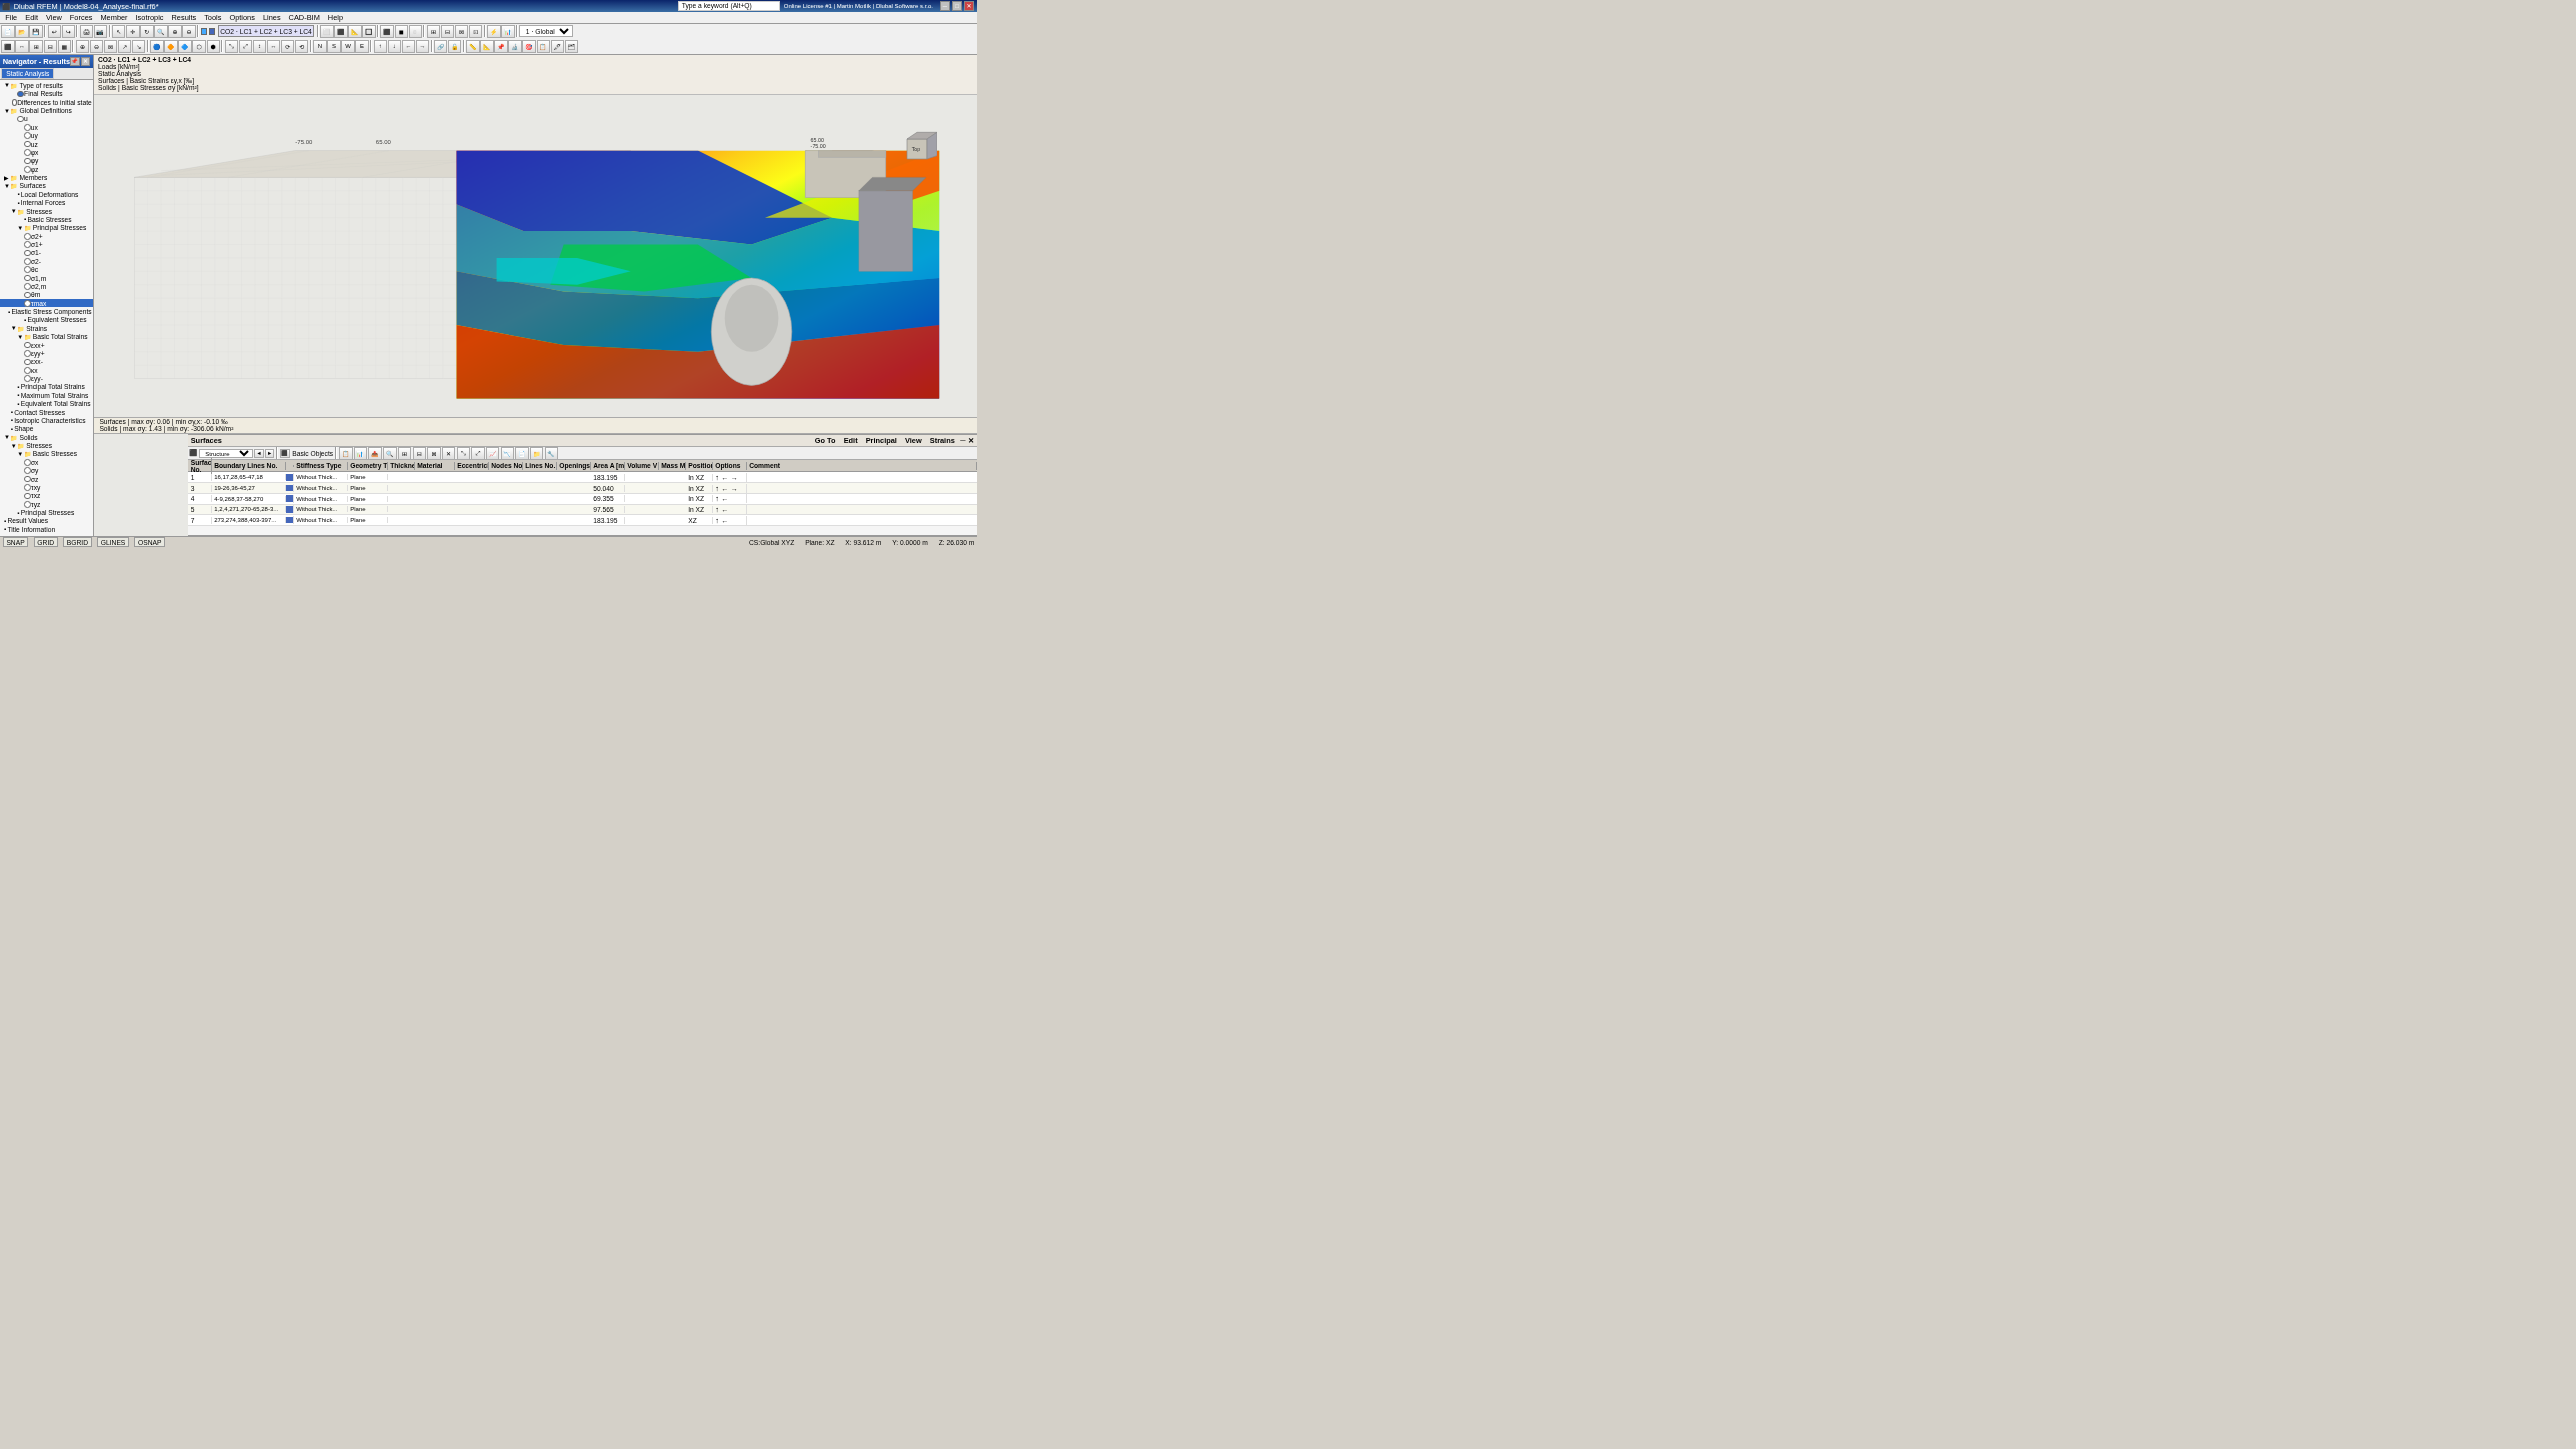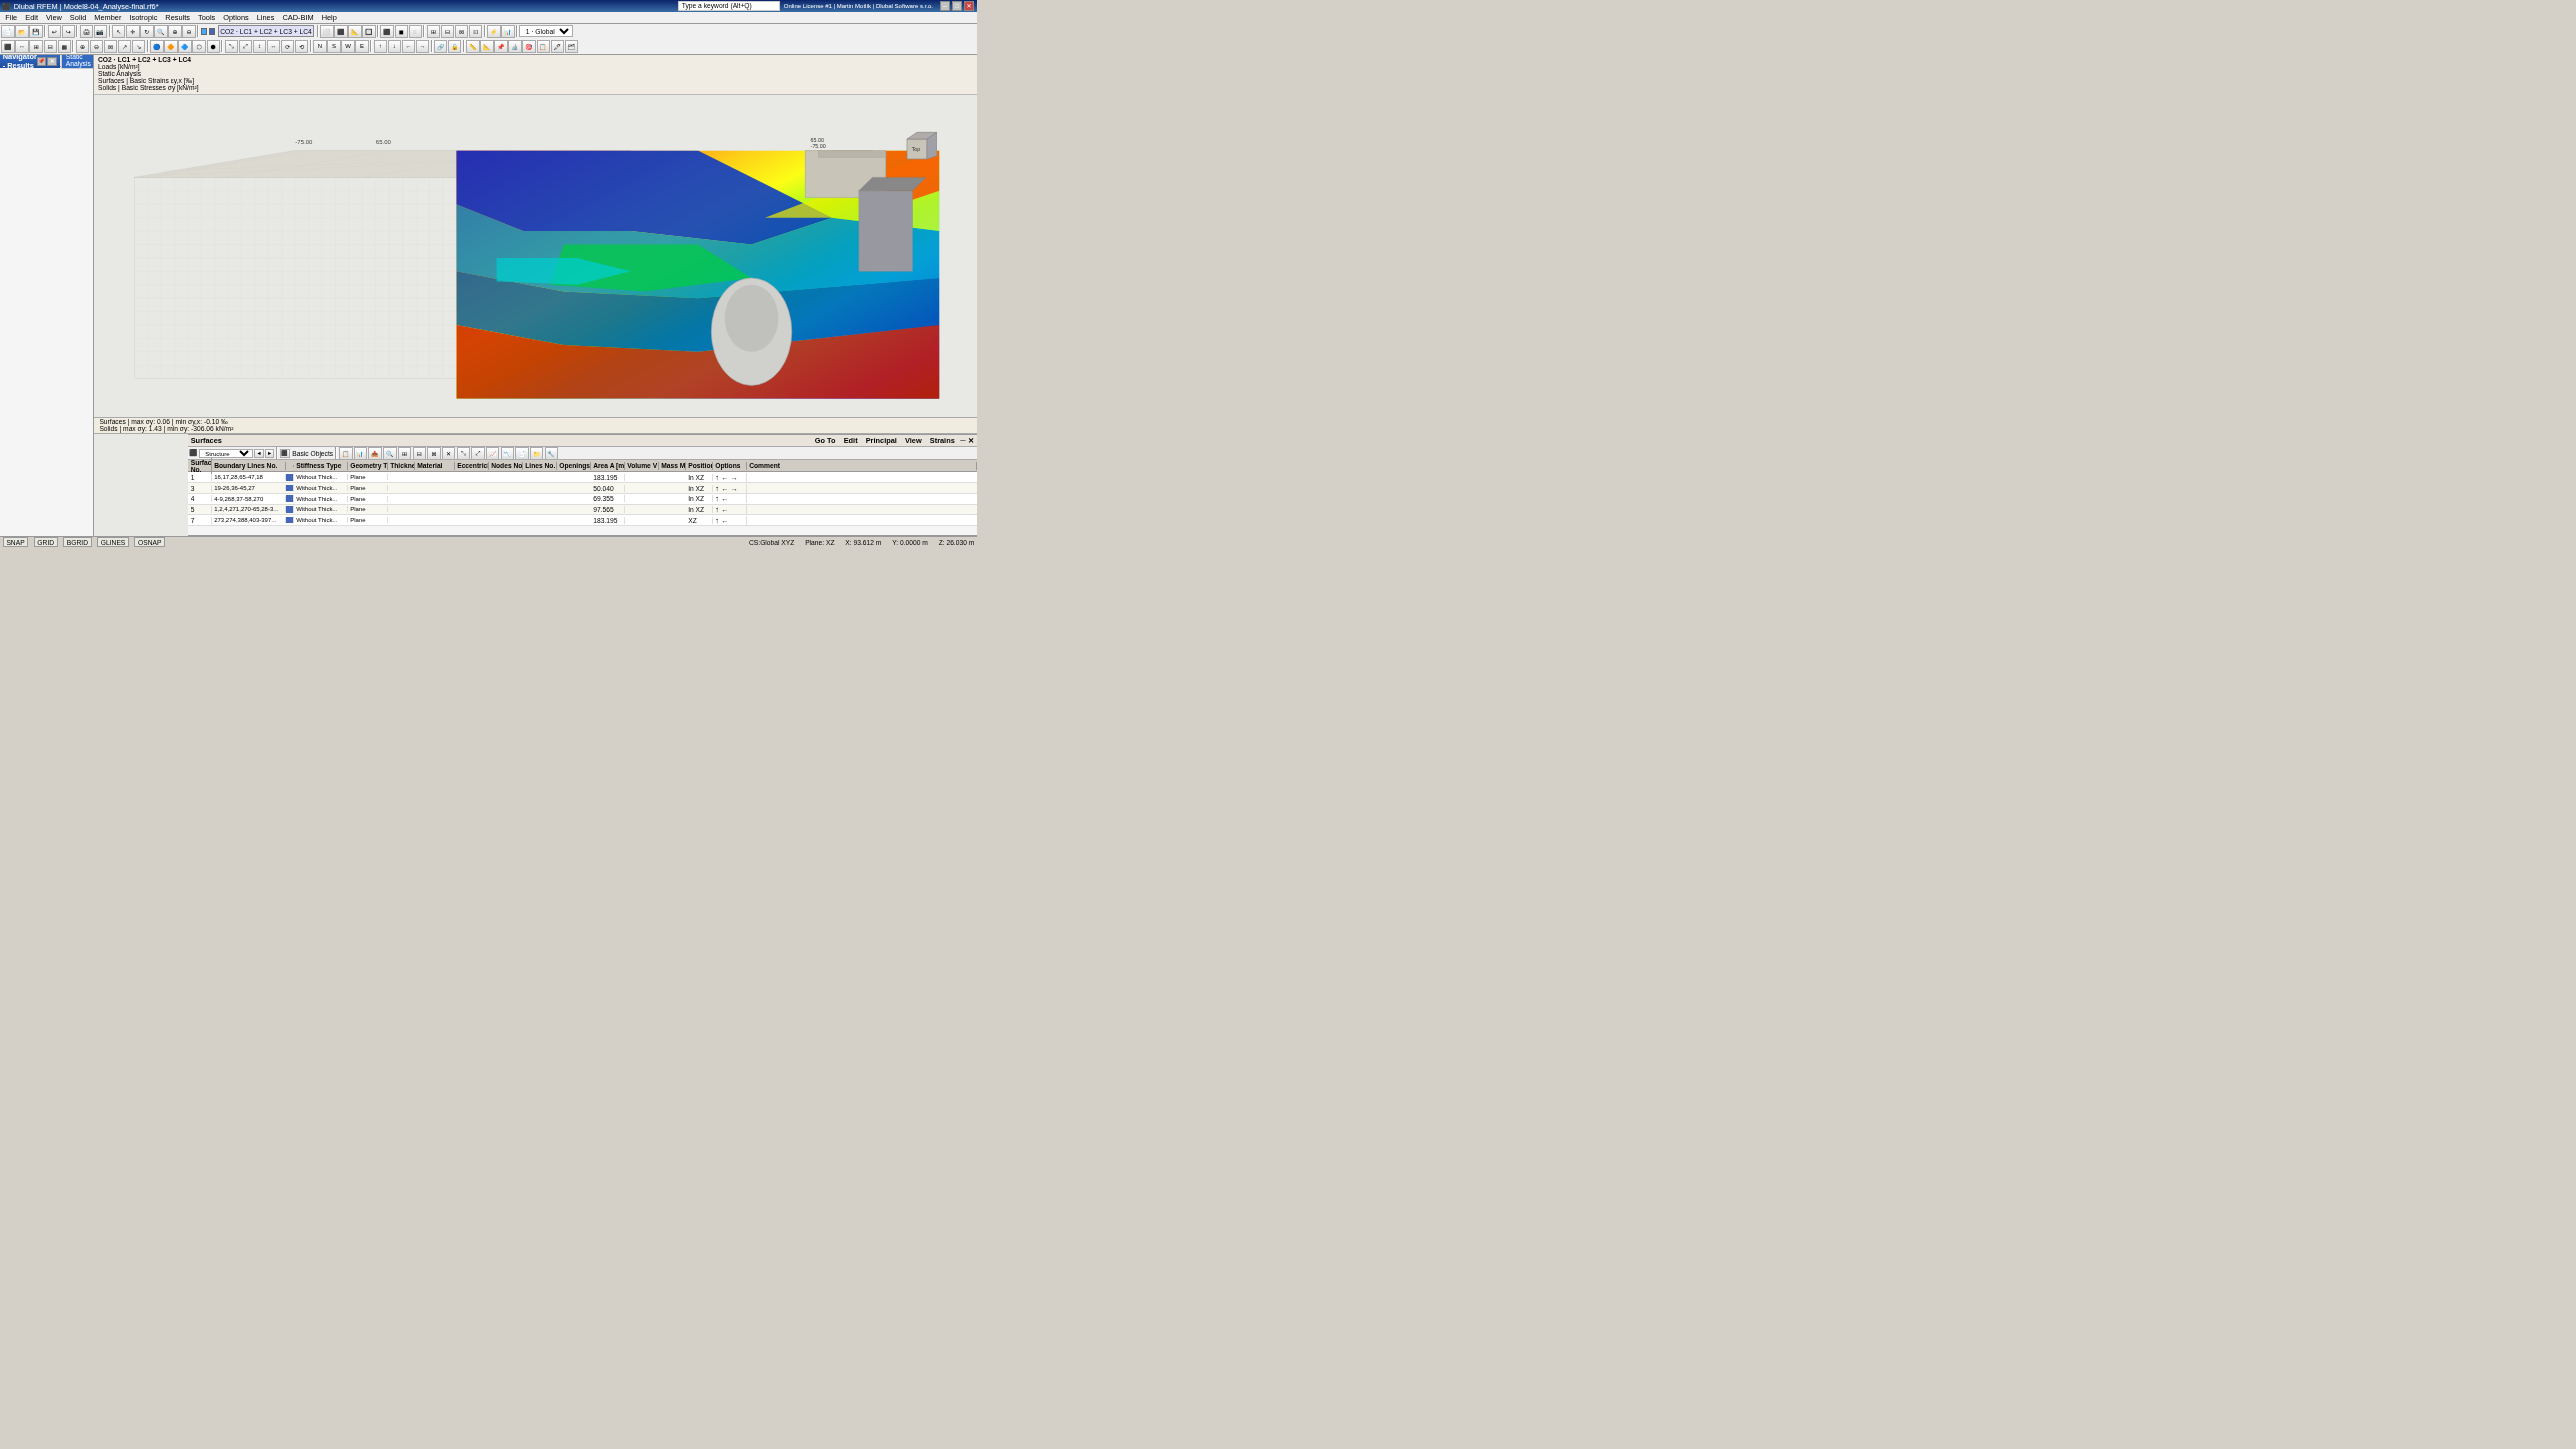--- a/index.html
+++ b/index.html
@@ -92,21 +92,21 @@
       height: calc(547px - 12px - 12px - 29.5px);
       position: relative;
     }
 
     
     #navigator {
       width: 94px;
       background: #f5f5f5;
       border-right: 1.3px solid #999;
       display: flex;
-      flex-direction: row;
+      flex-direction: column;
       overflow: hidden;
     }
     #nav-header {
       height: 13.4px;
       background: linear-gradient(to bottom, #316ac5, #1e4fa0);
       color: white;
       font-size: 7.4px;
       font-weight: bold;
       padding: 1.3px 2.7px;
       display: flex;
@@ -360,21 +360,21 @@
     <div class="title-btn">─</div>
     <div class="title-btn">□</div>
     <div class="title-btn" style="background:#cc4444; color:white;">✕</div>
   </div>
 </div>
 
 <div id="menu-bar">
   <div class="menu-item">File</div>
   <div class="menu-item">Edit</div>
   <div class="menu-item">View</div>
-  <div class="menu-item">Solid</div>
+  <div class="menu-item">Forces</div>
   <div class="menu-item">Member</div>
   <div class="menu-item">Isotropic</div>
   <div class="menu-item">Results</div>
   <div class="menu-item">Tools</div>
   <div class="menu-item">Options</div>
   <div class="menu-item">Lines</div>
   <div class="menu-item">CAD-BIM</div>
   <div class="menu-item">Help</div>
 </div>
 

